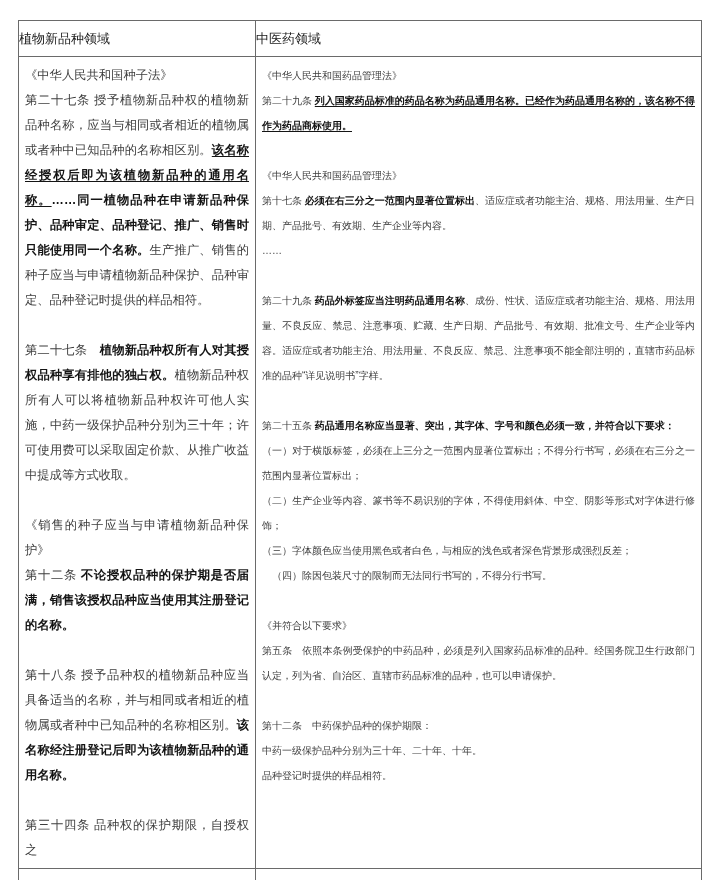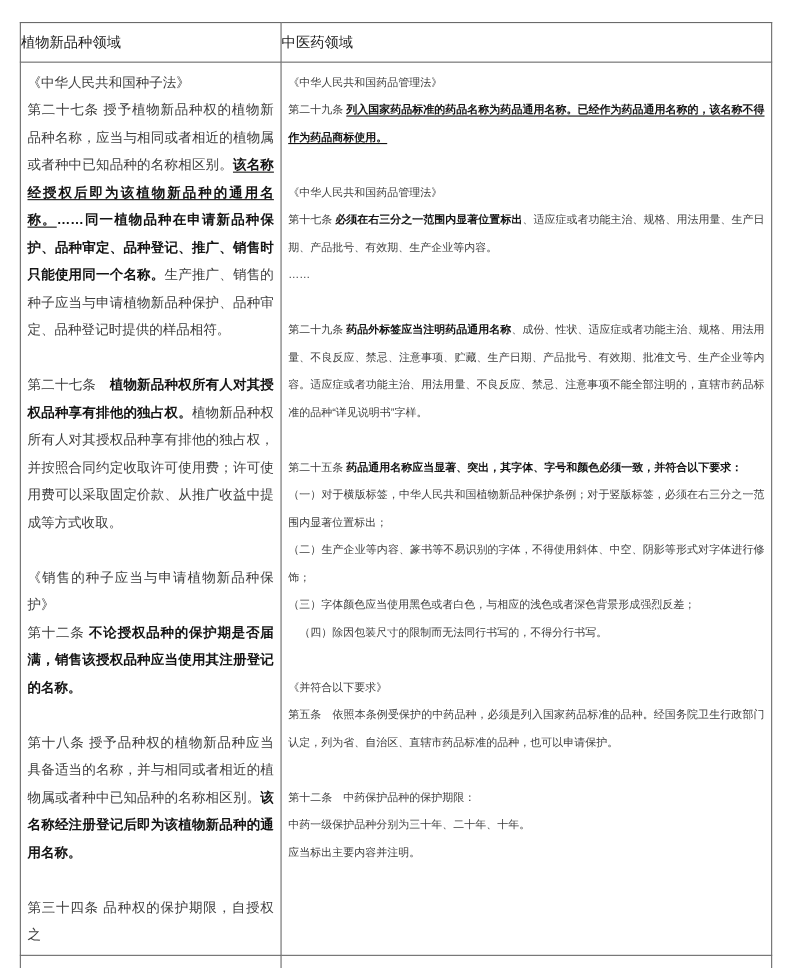--- a/index.html
+++ b/index.html
@@ -75,51 +75,51 @@
         <th class="hdr">植物新品种领域</th>
         <th class="hdr">中医药领域</th>
       </tr>
     </thead>
     <tbody>
       <tr>
         <td class="cell cell-left">
             <div class="para"><span>《中华人民共和国种子法》</span></div>
             <div class="para"><span>第二十七条 授予植物新品种权的植物新品种名称，应当与相同或者相近的植物属或者种中已知品种的名称相区别。</span><span class="seg-b seg-u">该名称经授权后即为该植物新品种的通用名称。</span><span class="seg-b">……同一植物品种在申请新品种保护、品种审定、品种登记、推广、销售时只能使用同一个名称。</span><span>生产推广、销售的种子应当与申请植物新品种保护、品种审定、品种登记时提供的样品相符。</span></div>
             <div class="para gap"></div>
-            <div class="para"><span>第二十七条　</span><span class="seg-b">植物新品种权所有人对其授权品种享有排他的独占权。</span><span>植物新品种权所有人对其授权品种享有排他的独占权，并按照合同约定收取许可使用费；许可使用费可以采取固定价款、从推广收益中提成等方式收取。</span></div>
+            <div class="para"><span>第二十七条　</span><span class="seg-b">植物新品种权所有人对其授权品种享有排他的独占权。</span><span>植物新品种权所有人可以将植物新品种权许可他人实施，中药一级保护品种分别为三十年；许可使用费可以采取固定价款、从推广收益中提成等方式收取。</span></div>
             <div class="para gap"></div>
             <div class="para"><span>《销售的种子应当与申请植物新品种保护》</span></div>
             <div class="para"><span>第十二条 </span><span class="seg-b">不论授权品种的保护期是否届满，销售该授权品种应当使用其注册登记的名称。</span></div>
             <div class="para gap"></div>
             <div class="para"><span>第十八条 授予品种权的植物新品种应当具备适当的名称，并与相同或者相近的植物属或者种中已知品种的名称相区别。</span><span class="seg-b">该名称经注册登记后即为该植物新品种的通用名称。</span></div>
             <div class="para gap"></div>
             <div class="para"><span>第三十四条 品种权的保护期限，自授权之</span></div>
           </td>
         <td class="cell cell-right">
             <div class="para"><span>《中华人民共和国药品管理法》</span></div>
             <div class="para"><span>第二十九条 </span><span class="seg-b seg-u">列入国家药品标准的药品名称为药品通用名称。已经作为药品通用名称的，该名称不得作为药品商标使用。</span></div>
             <div class="para gap"></div>
             <div class="para"><span>《中华人民共和国药品管理法》</span></div>
             <div class="para"><span>第十七条 </span><span class="seg-b">必须在右三分之一范围内显著位置标出</span><span>、适应症或者功能主治、规格、用法用量、生产日期、产品批号、有效期、生产企业等内容。</span></div>
             <div class="para"><span>……</span></div>
             <div class="para gap"></div>
             <div class="para"><span>第二十九条 </span><span class="seg-b">药品外标签应当注明药品通用名称</span><span>、成份、性状、适应症或者功能主治、规格、用法用量、不良反应、禁忌、注意事项、贮藏、生产日期、产品批号、有效期、批准文号、生产企业等内容。适应症或者功能主治、用法用量、不良反应、禁忌、注意事项不能全部注明的，直辖市药品标准的品种“详见说明书”字样。</span></div>
             <div class="para gap"></div>
             <div class="para"><span>第二十五条 </span><span class="seg-b">药品通用名称应当显著、突出，其字体、字号和颜色必须一致，并符合以下要求：</span></div>
-            <div class="para"><span>（一）对于横版标签，中华人民共和国植物新品种保护条例；对于竖版标签，必须在右三分之一范围内显著位置标出；</span></div>
+            <div class="para"><span>（一）对于横版标签，必须在上三分之一范围内显著位置标出；不得分行书写，必须在右三分之一范围内显著位置标出；</span></div>
             <div class="para"><span>（二）生产企业等内容、篆书等不易识别的字体，不得使用斜体、中空、阴影等形式对字体进行修饰；</span></div>
             <div class="para"><span>（三）字体颜色应当使用黑色或者白色，与相应的浅色或者深色背景形成强烈反差；</span></div>
             <div class="para"><span>　（四）除因包装尺寸的限制而无法同行书写的，不得分行书写。</span></div>
             <div class="para gap"></div>
             <div class="para"><span>《并符合以下要求》</span></div>
             <div class="para"><span>第五条　依照本条例受保护的中药品种，必须是列入国家药品标准的品种。经国务院卫生行政部门认定，列为省、自治区、直辖市药品标准的品种，也可以申请保护。</span></div>
             <div class="para gap"></div>
             <div class="para"><span>第十二条　中药保护品种的保护期限：</span></div>
             <div class="para"><span>中药一级保护品种分别为三十年、二十年、十年。</span></div>
-            <div class="para"><span>应当标出主要内容并注明。</span></div>
+            <div class="para"><span>品种登记时提供的样品相符。</span></div>
           </td>
       </tr>
       <tr>
         <td class="cell cell-left">
             <div class="para"></div>
           </td>
         <td class="cell cell-right">
             <div class="para"></div>
           </td>
       </tr>

